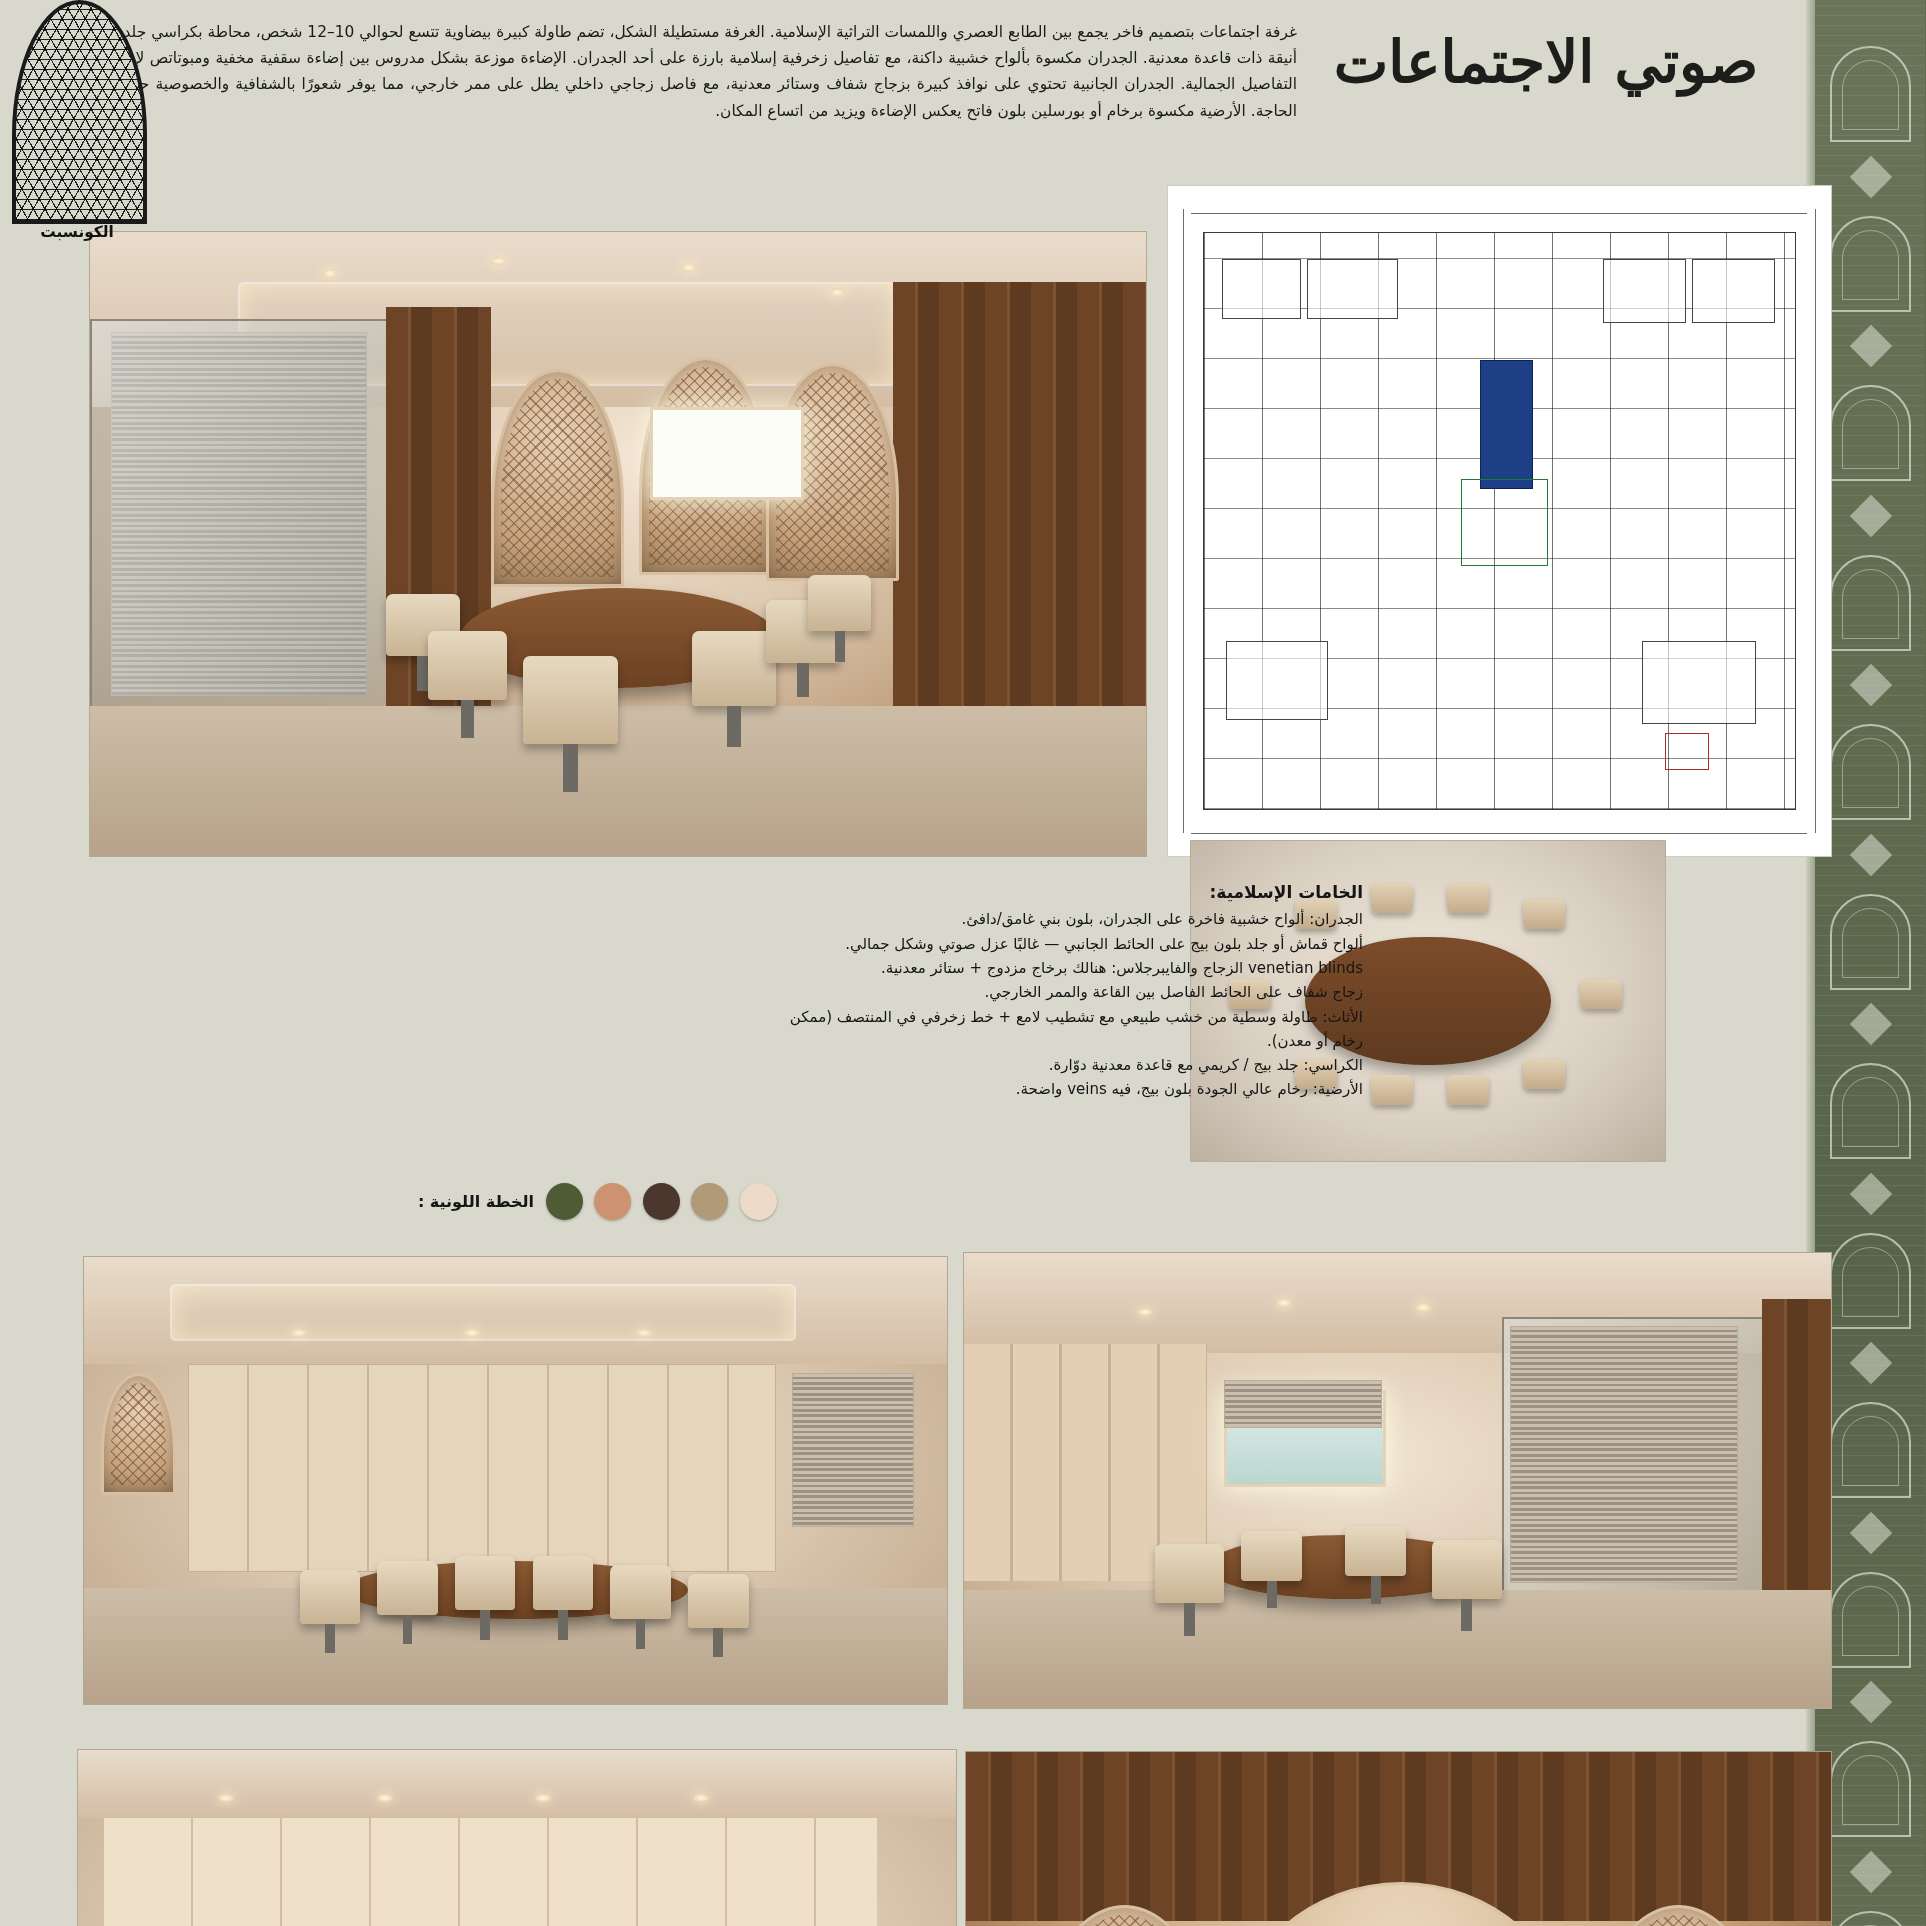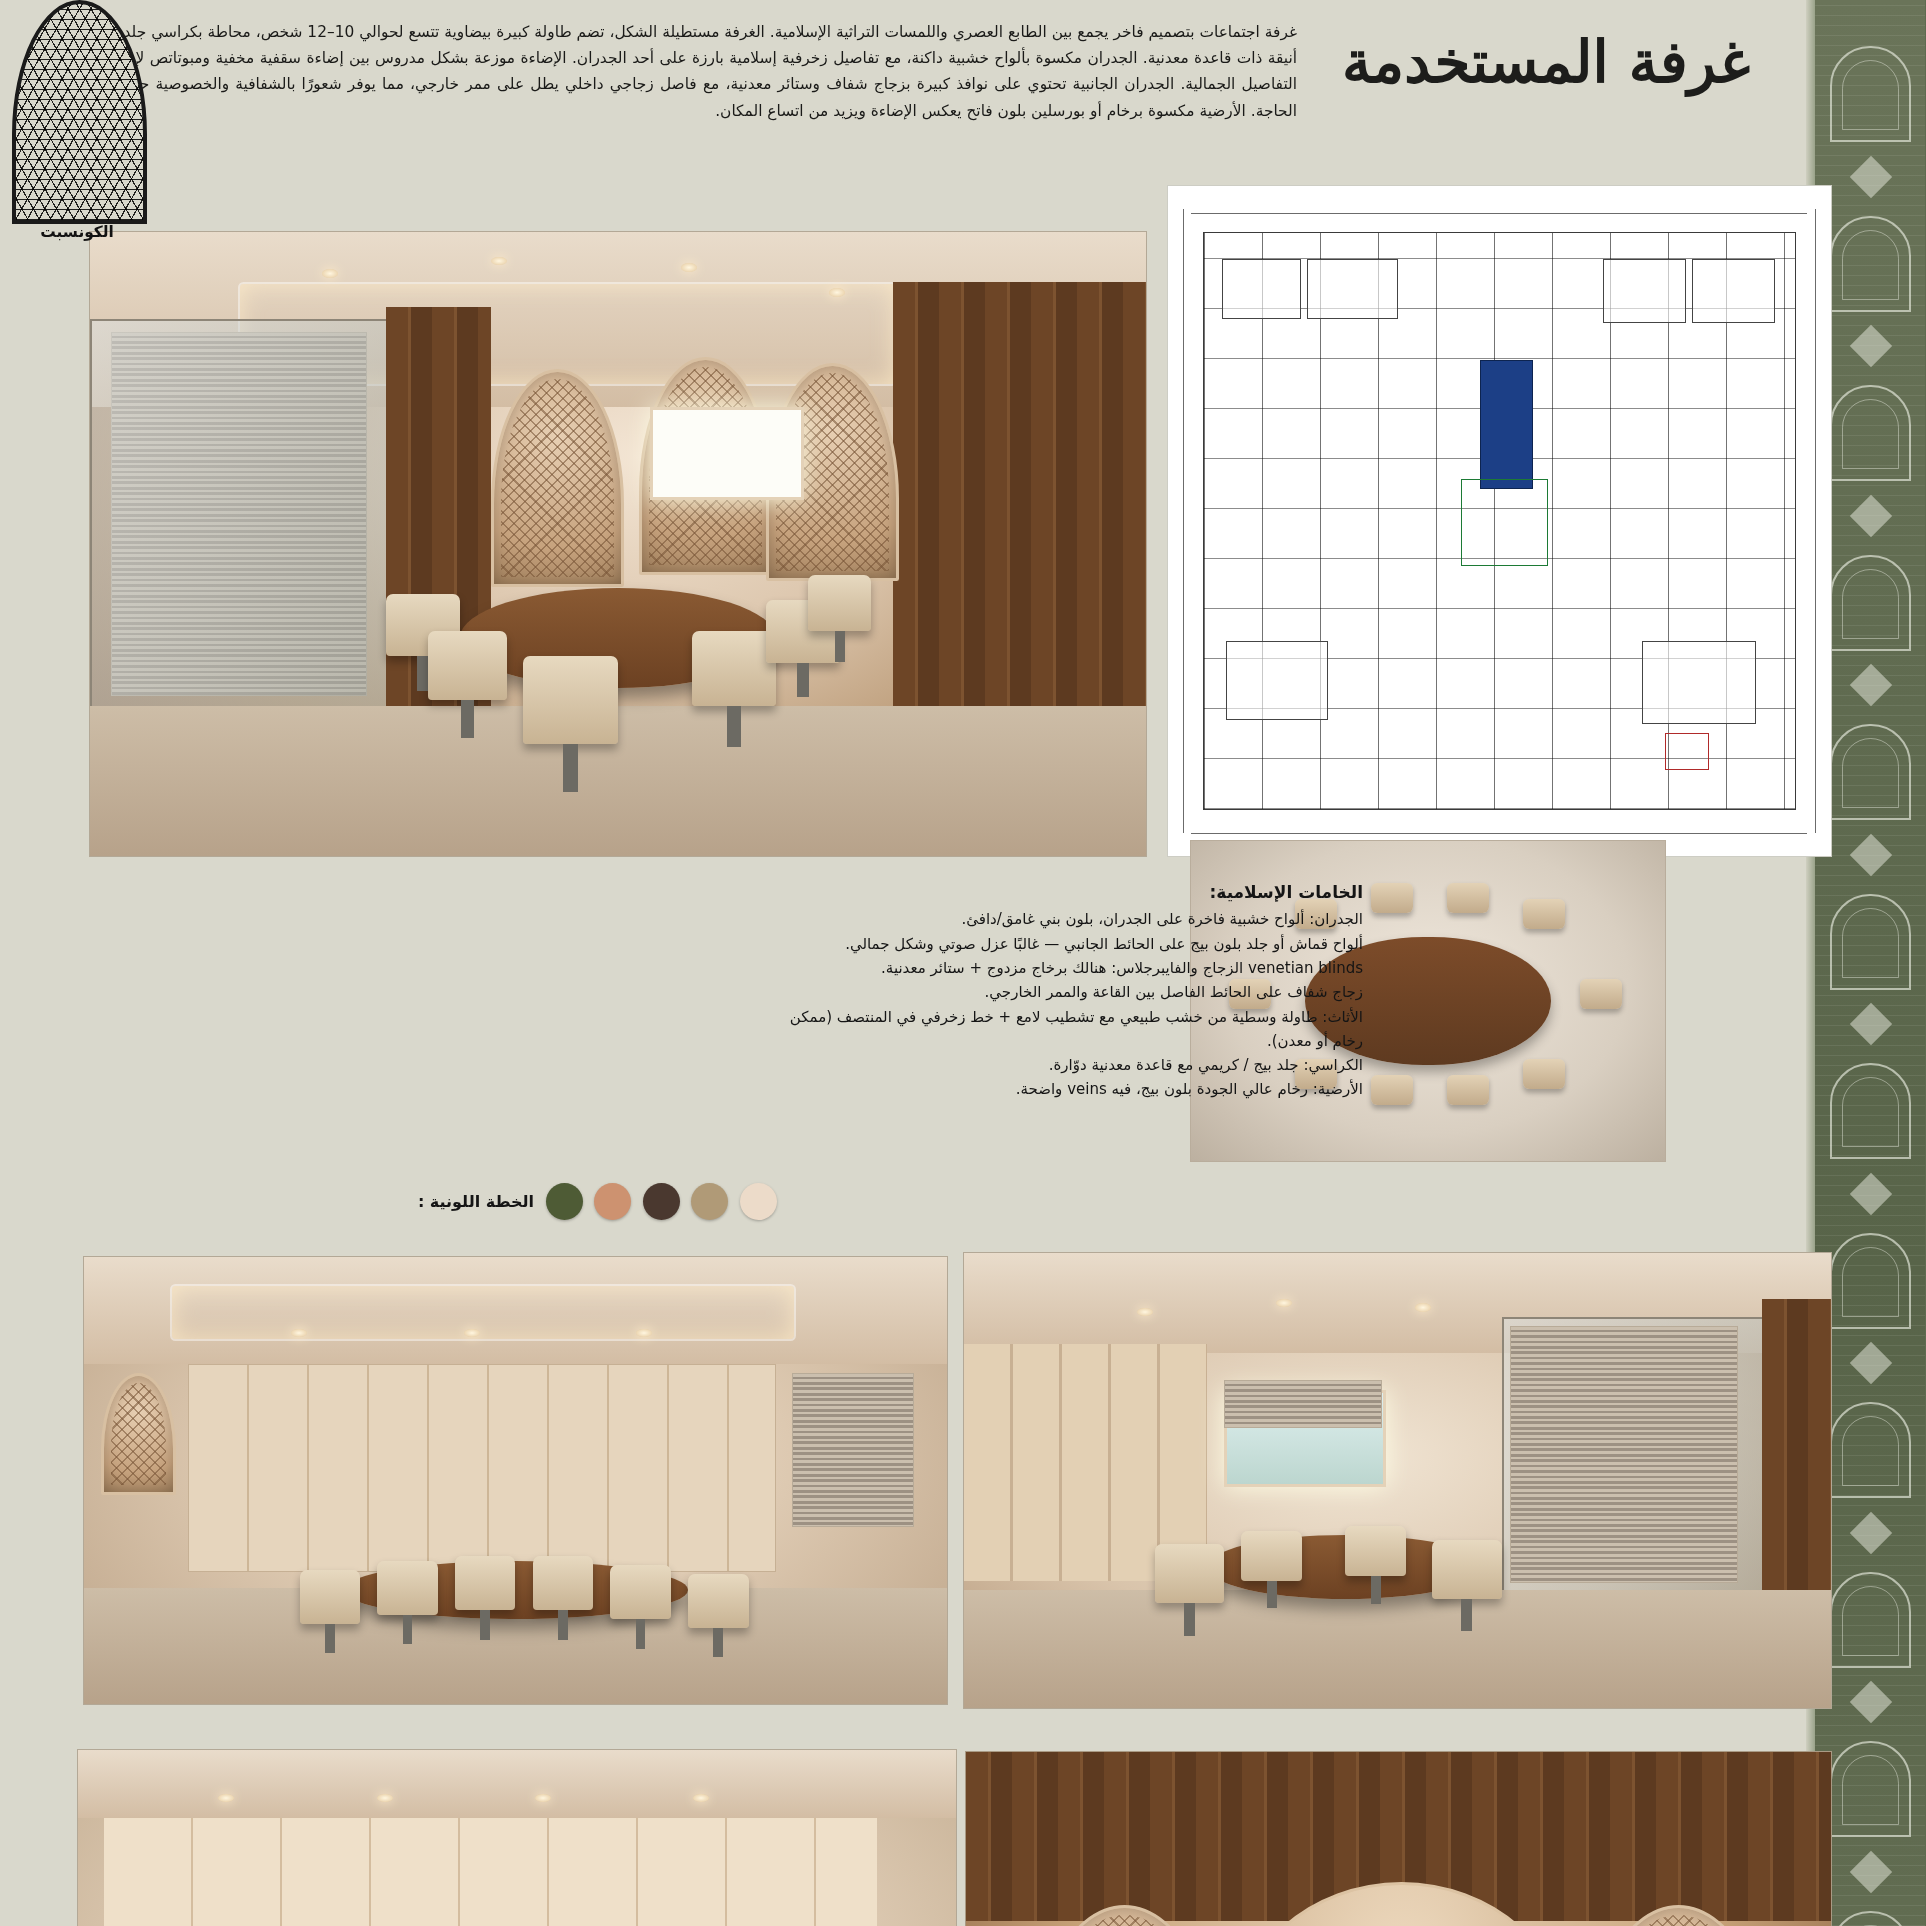--- a/index.html
+++ b/index.html
@@ -213,21 +213,21 @@
     <div class="band-motif" style="top:1572px"></div>
     <div class="band-diamond" style="top:1687px"></div>
     <div class="band-motif" style="top:1741px"></div>
     <div class="band-diamond" style="top:1857px"></div>
     <div class="band-motif" style="top:1911px"></div>
 
   </div>
   <div class="band-edge-right"></div>
 </div>
 
-<div class="title">غرفة المستخدمة</div>
+<div class="title">صوتي الاجتماعات</div>
 <div class="intro">غرفة اجتماعات بتصميم فاخر يجمع بين الطابع العصري واللمسات التراثية الإسلامية. الغرفة مستطيلة الشكل، تضم طاولة كبيرة بيضاوية تتسع لحوالي 10–12 شخص، محاطة بكراسي جلدية أنيقة ذات قاعدة معدنية. الجدران مكسوة بألواح خشبية داكنة، مع تفاصيل زخرفية إسلامية بارزة على أحد الجدران. الإضاءة موزعة بشكل مدروس بين إضاءة سقفية مخفية ومبوتاتص لإبراز التفاصيل الجمالية. الجدران الجانبية تحتوي على نوافذ كبيرة بزجاج شفاف وستائر معدنية، مع فاصل زجاجي داخلي يطل على ممر خارجي، مما يوفر شعورًا بالشفافية والخصوصية حسب الحاجة. الأرضية مكسوة برخام أو بورسلين بلون فاتح يعكس الإضاءة ويزيد من اتساع المكان.</div>
 
 <div class="imgbox" id="render1">
   <div class="ceiling"></div>
   <div class="ceil-cove"></div>
   <div class="spot" style="left:22%;top:6%"></div>
   <div class="spot" style="left:38%;top:4%"></div>
   <div class="spot" style="left:56%;top:5%"></div>
   <div class="spot" style="left:70%;top:9%"></div>
   <div class="blinds" style="left:2%;top:16%;width:24%;height:58%"></div>

